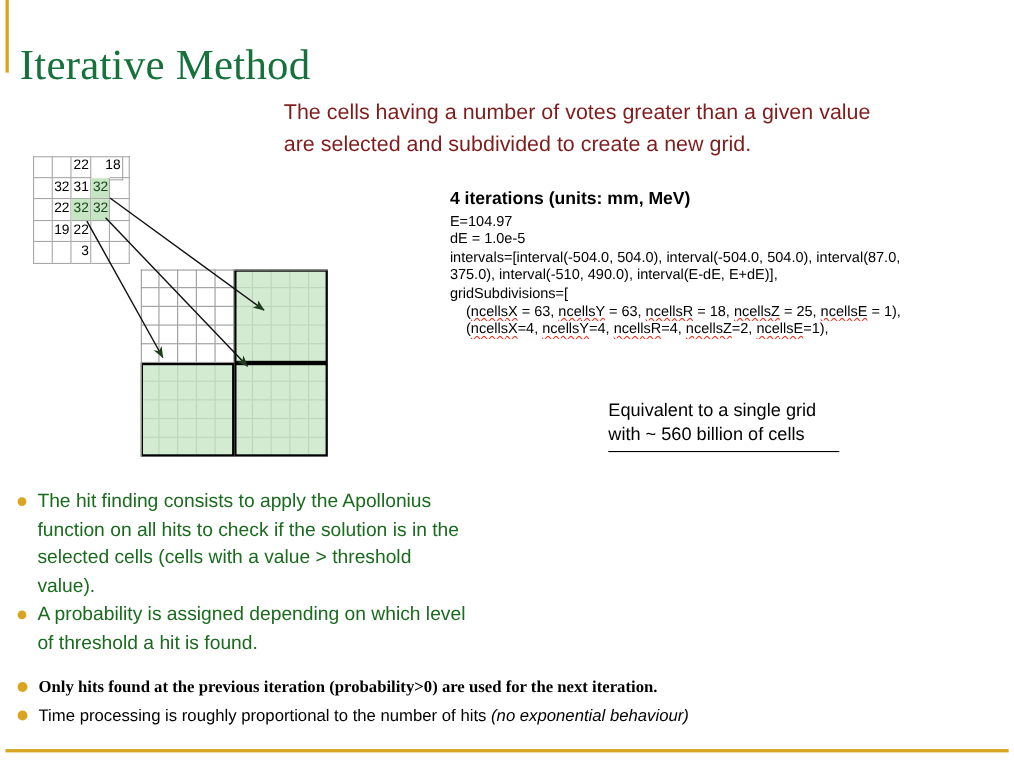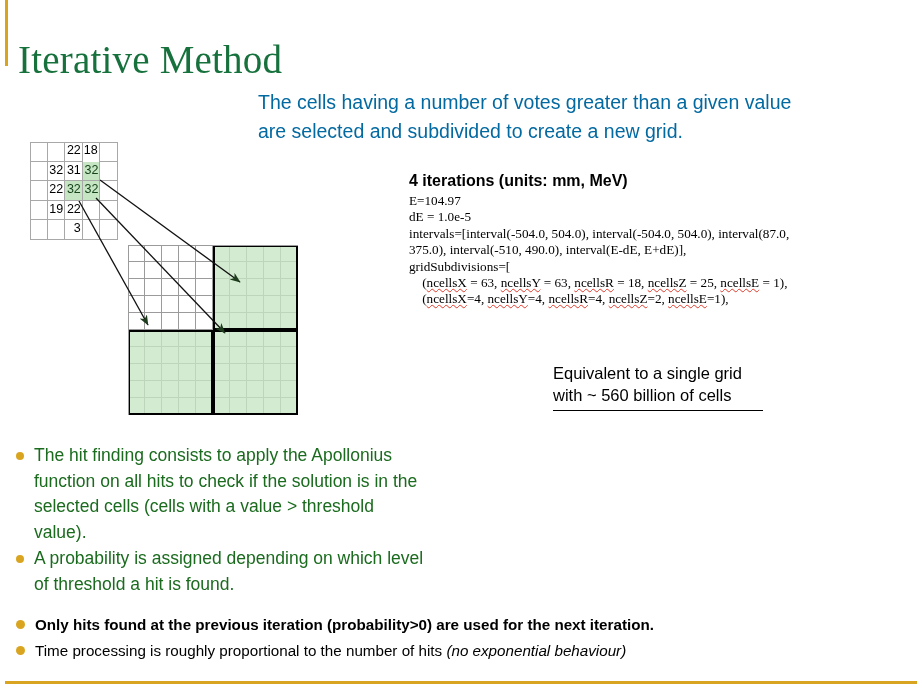--- a/index.html
+++ b/index.html
@@ -37,21 +37,21 @@
     white-space: nowrap;
   }
   
   #intro-text {
     position: absolute;
     left: 258px;
     top: 88px;
     width: 664px;
     font-size: 19.5px;
     line-height: 29px;
-    color: #0369a1;
+    color: #7f1d1d;
   }
   #intro-text div { white-space: nowrap; }
 
   
   #small-grid {
     position: absolute;
     left: 30px;
     top: 142px;
     width: 88px;
     height: 98px;
@@ -134,21 +134,21 @@
   #params-title {
     font-size: 16px;
     font-weight: bold;
     line-height: 21px;
     margin-bottom: 2px;
   }
   #params-body {
     font-size: 13.2px;
     line-height: 16.4px;
   }
-  #params-body .pline { white-space: pre; font-family: Liberation Serif, serif; }
+  #params-body .pline { white-space: pre; }
   #params-body .sp { 
     text-decoration: underline;
     text-decoration-style: wavy;
     text-decoration-color: #e03a2a;
     text-decoration-thickness: 1px;
     text-underline-offset: 1px;
   }
 
   
   #equiv-note {
@@ -198,21 +198,21 @@
     position: absolute;
     left: 8px;
     top: 612px;
     width: 900px;
     color: #000000;
     font-size: 15.2px;
     line-height: 25px;
   }
   #bottom-bullets .bullet-row { padding-left: 27px; }
   #bottom-bullets .bullet-dot { top: 8px; width: 9px; height: 9px; }
-  #bottom-bullets .b-bold { font-weight: bold; }
+  #bottom-bullets .b-bold { font-weight: bold; font-family: Liberation Serif, serif; }
   #bottom-bullets .b-ital { font-style: italic; }
 
   #footer-rule {
     position: absolute;
     left: 5px;
     top: 681px;
     width: 912px;
     height: 3px;
     background: #d9a520;
   }
@@ -228,21 +228,21 @@
   <div>are selected and subdivided to create a new grid.</div>
 </div>
 
 <div id="small-grid">
   <div class="sg-frame"></div>
 <div class="sg-cell" style="left: 0px; top: 0px; width: 17.6px; height: 19.6px;"></div>
     <div class="sg-cell" style="left: 17.6px; top: 0px; width: 17.6px; height: 19.6px;"></div>
     <div class="sg-cell" style="left: 35.2px; top: 0px; width: 17.6px; height: 19.6px;">
       <span>22</span>
     </div>
-    <div class="sg-cell" style="left: 52px; top: 0px; width: 17.6px; height: 22px;">
+    <div class="sg-cell" style="left: 64px; top: 0px; width: 17.6px; height: 22px;">
       <span>18</span>
     </div>
     <div class="sg-cell" style="left: 70.4px; top: 0px; width: 17.6px; height: 19.6px;"></div>
     <div class="sg-cell" style="left: 0px; top: 19.6px; width: 17.6px; height: 19.6px;"></div>
     <div class="sg-cell" style="left: 17.6px; top: 19.6px; width: 17.6px; height: 19.6px;">
       <span>32</span>
     </div>
     <div class="sg-cell" style="left: 35.2px; top: 19.6px; width: 17.6px; height: 19.6px;">
       <span>31</span>
     </div>

